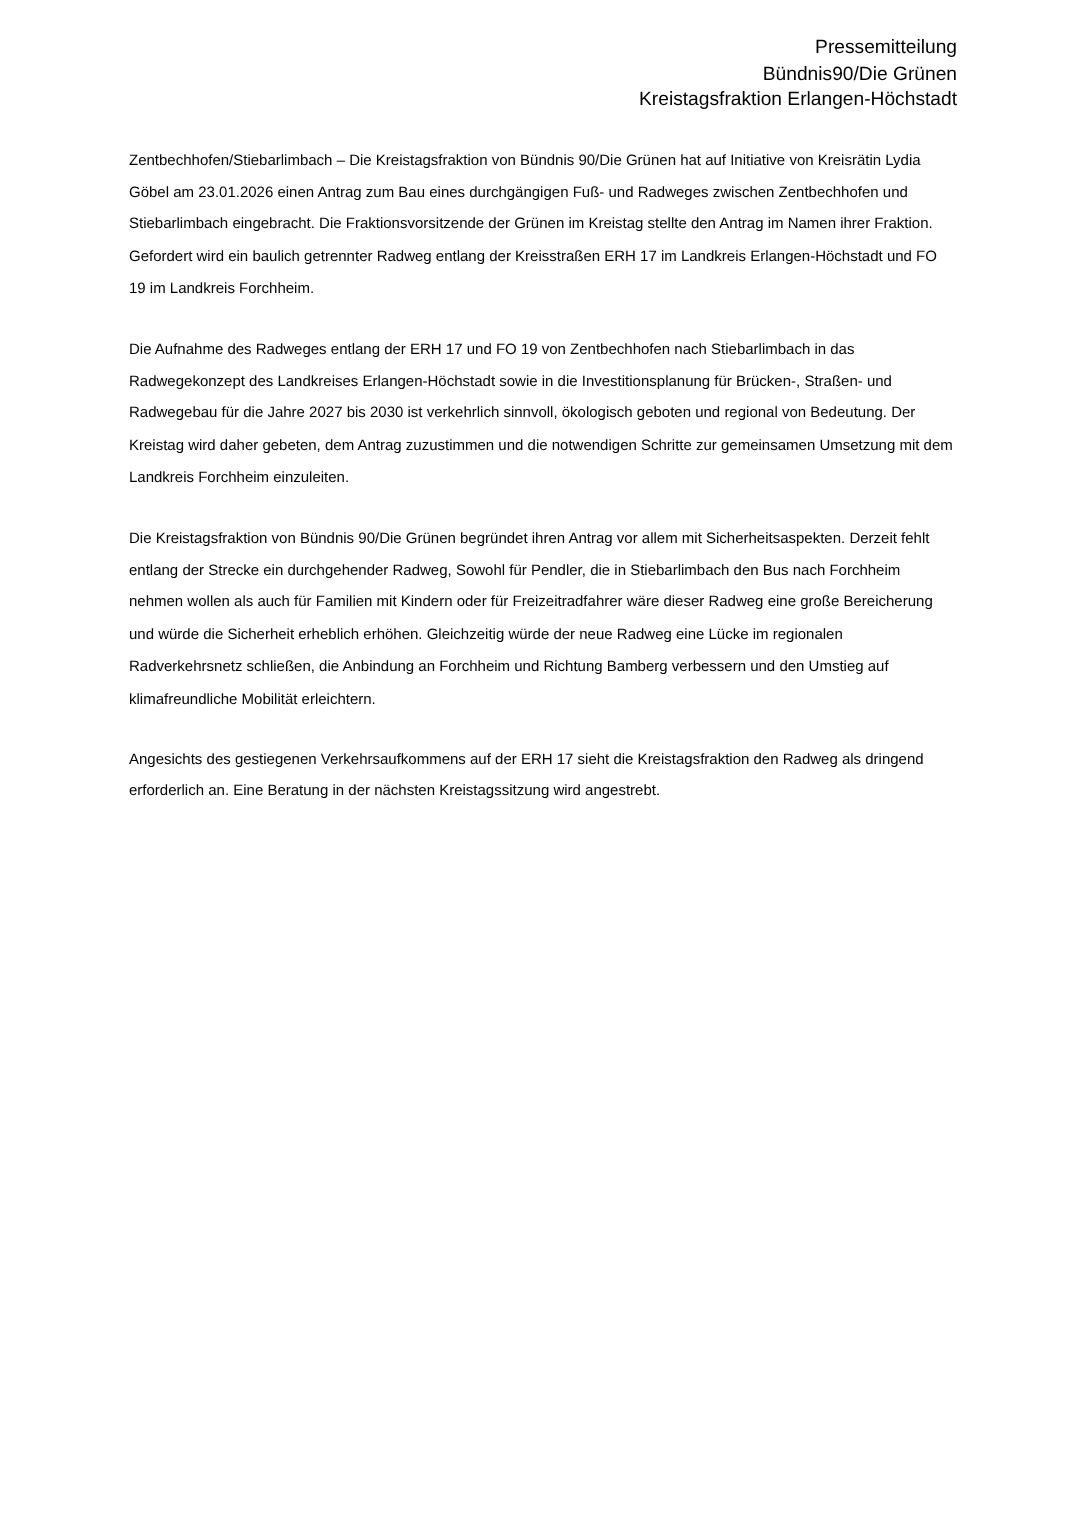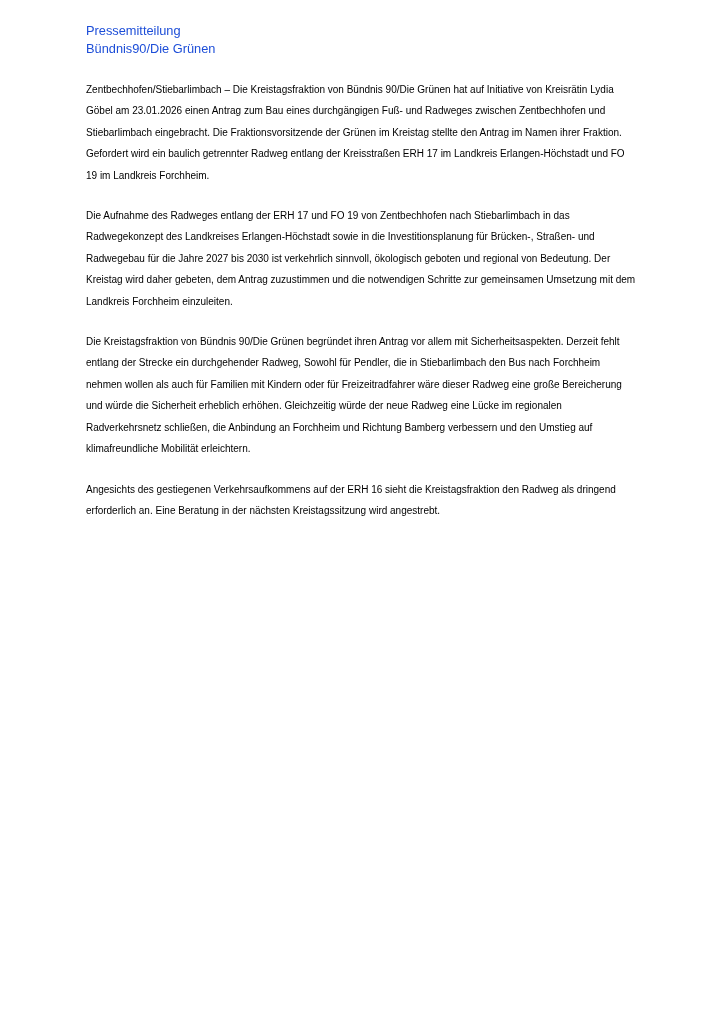--- a/index.html
+++ b/index.html
@@ -22,22 +22,23 @@
     min-height: 1024px;
     padding: 22px 86px 40px 86px;
     background: #ffffff;
   }
   .letterhead {
     margin: 0 0 22px 0;
   }
   .letterhead .lh-line {
     font-size: 12.8px;
     line-height: 17.5px;
-    color: #1d4ed8;
+    color: #000000;
     white-space: nowrap;
+    text-align: right;
   }
   h1.doc-title {
     font-size: 15.2px;
     line-height: 20px;
     font-weight: bold;
     margin: 0 0 20px 0;
     letter-spacing: 0.1px;
   }
   .body-text p {
     font-size: 10px;
@@ -51,23 +52,24 @@
   }
 </style>
 </head>
 <body>
 
 <div class="page">
 
   <div class="letterhead">
     <div class="lh-line">Pressemitteilung</div>
     <div class="lh-line">Bündnis90/Die Grünen</div>
+    <div class="lh-line">Kreistagsfraktion Erlangen-Höchstadt</div>
   </div>
 
 
   <div class="body-text">
     <p>Zentbechhofen/Stiebarlimbach – Die Kreistagsfraktion von Bündnis 90/Die Grünen hat auf Initiative von Kreisrätin Lydia Göbel am 23.01.2026 einen Antrag zum Bau eines durchgängigen Fuß- und Radweges zwischen Zentbechhofen und Stiebarlimbach eingebracht. Die Fraktionsvorsitzende der Grünen im Kreistag stellte den Antrag im Namen ihrer Fraktion. Gefordert wird ein baulich getrennter Radweg entlang der Kreisstraßen ERH 17 im Landkreis Erlangen-Höchstadt und FO 19 im Landkreis Forchheim.</p>
     <p>Die Aufnahme des Radweges entlang der ERH 17 und FO 19 von Zentbechhofen nach Stiebarlimbach in das Radwegekonzept des Landkreises Erlangen-Höchstadt sowie in die Investitionsplanung für Brücken-, Straßen- und Radwegebau für die Jahre 2027 bis 2030 ist verkehrlich sinnvoll, ökologisch geboten und regional von Bedeutung. Der Kreistag wird daher gebeten, dem Antrag zuzustimmen und die notwendigen Schritte zur gemeinsamen Umsetzung mit dem Landkreis Forchheim einzuleiten.</p>
     <p>Die Kreistagsfraktion von Bündnis 90/Die Grünen begründet ihren Antrag vor allem mit Sicherheitsaspekten. Derzeit fehlt entlang der Strecke ein durchgehender Radweg, Sowohl für Pendler, die in Stiebarlimbach den Bus nach Forchheim nehmen wollen als auch für Familien mit Kindern oder für Freizeitradfahrer wäre dieser Radweg eine große Bereicherung und würde die Sicherheit erheblich erhöhen. Gleichzeitig würde der neue Radweg eine Lücke im regionalen Radverkehrsnetz schließen, die Anbindung an Forchheim und Richtung Bamberg verbessern und den Umstieg auf klimafreundliche Mobilität erleichtern.</p>
-    <p>Angesichts des gestiegenen Verkehrsaufkommens auf der ERH 16 sieht die Kreistagsfraktion den Radweg als dringend erforderlich an. Eine Beratung in der nächsten Kreistagssitzung wird angestrebt.</p>
+    <p>Angesichts des gestiegenen Verkehrsaufkommens auf der ERH 17 sieht die Kreistagsfraktion den Radweg als dringend erforderlich an. Eine Beratung in der nächsten Kreistagssitzung wird angestrebt.</p>
   </div>
 
 </div>
 
 </body></html>

